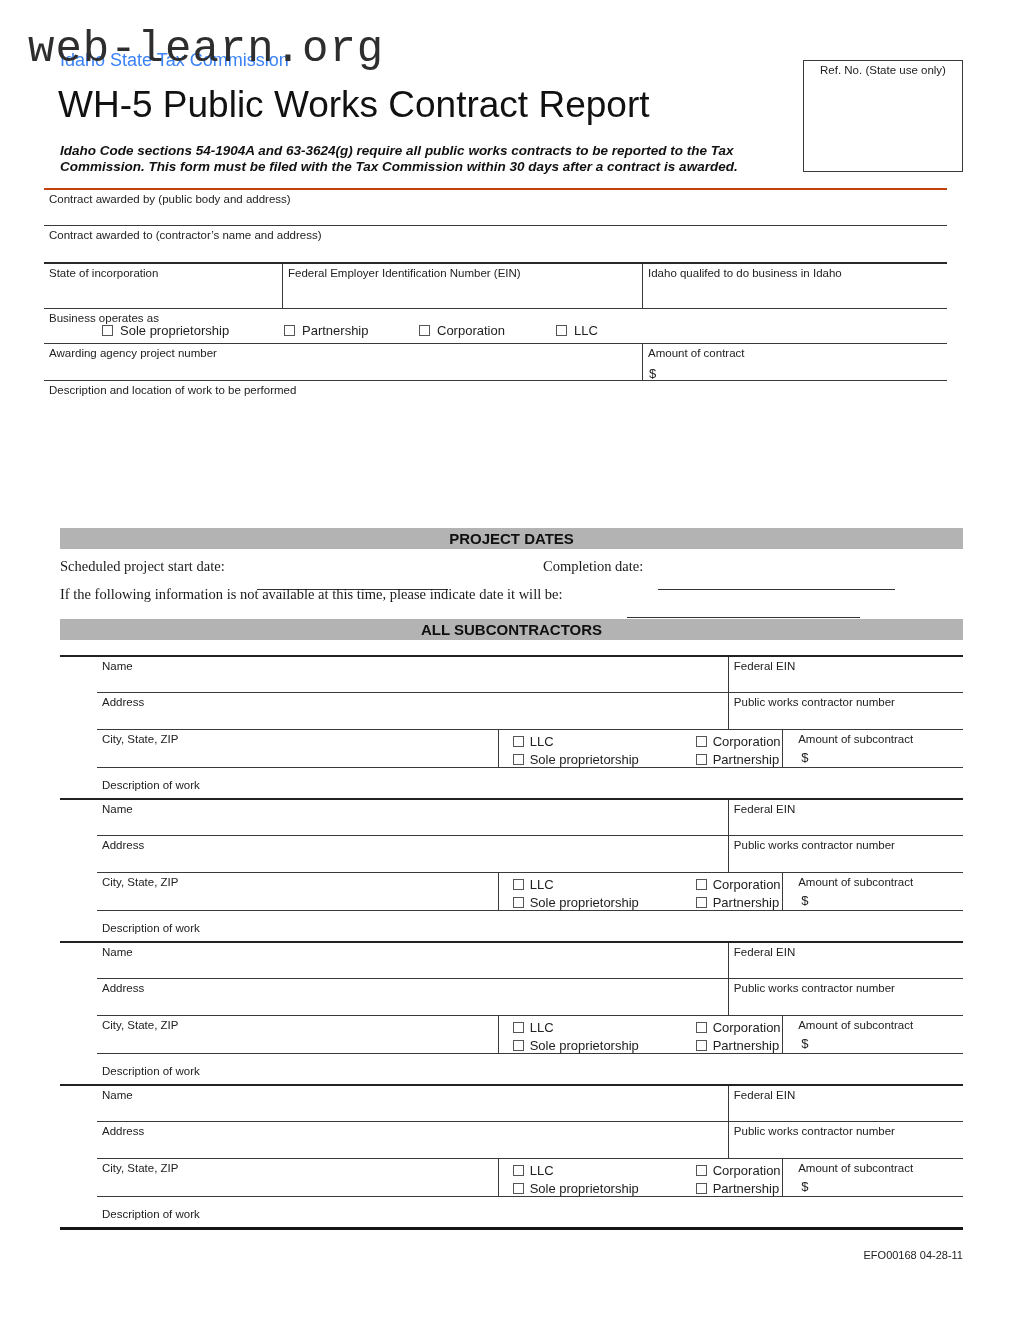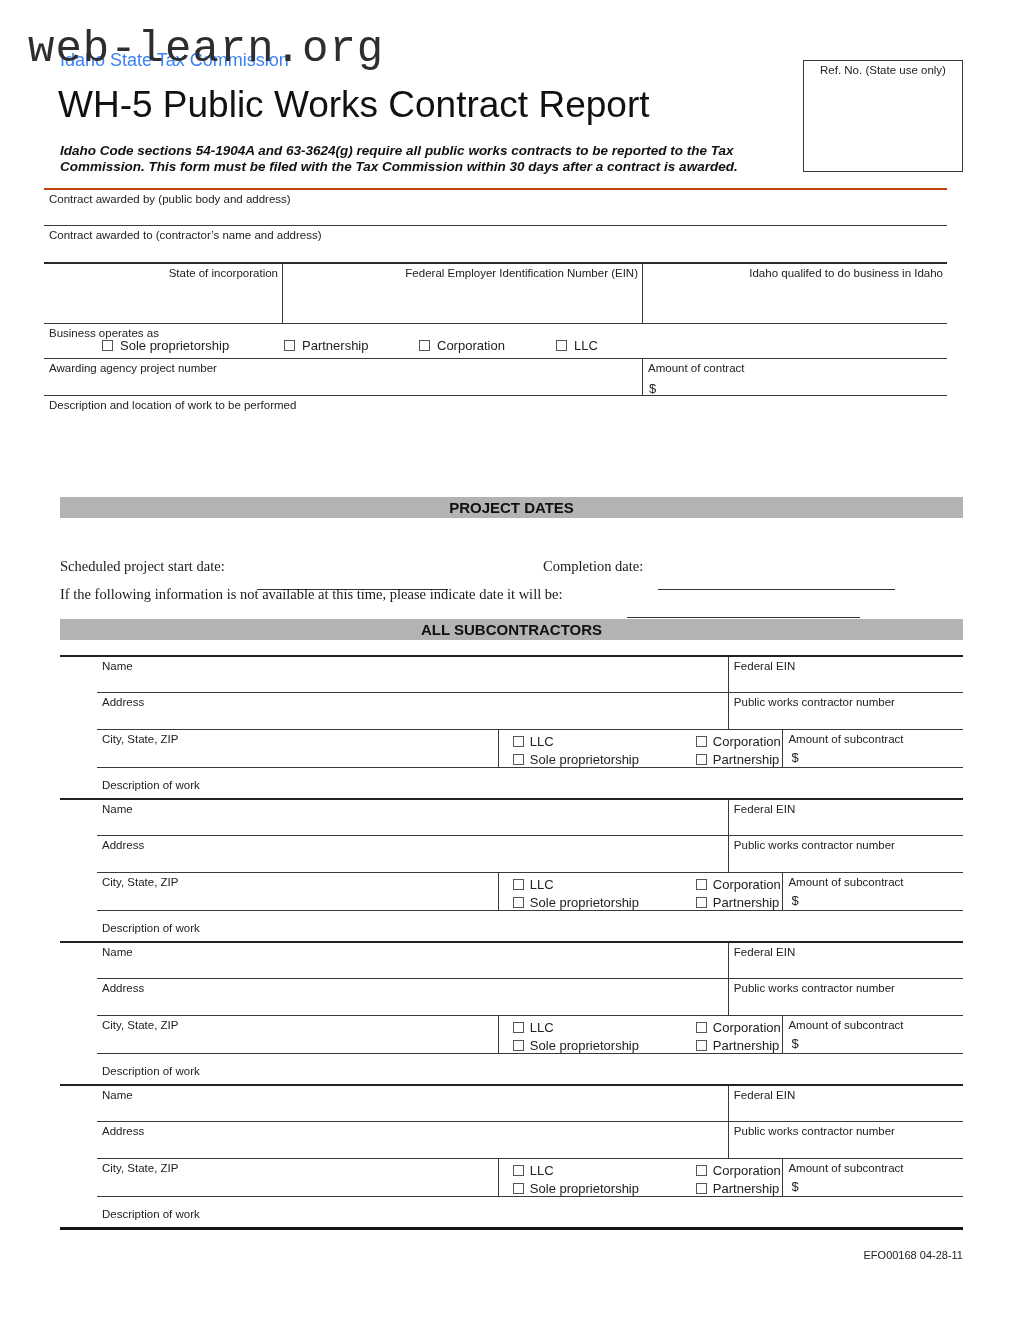--- a/index.html
+++ b/index.html
@@ -28,21 +28,21 @@
   .refbox .reflabel { display:block; text-align:center; padding-top:3px; font-size:11.5px; color:#222; }
 
   
   .main-table { position:absolute; left:44px; top:176px; width:903px; border-top:2px solid #c2410c;margin-top:12px; }
   .row { position:relative; display:flex; border-bottom:1px solid #3a3a3a; }
   .row.noline { border-bottom:none; }
   .row.thick  { border-bottom:2px solid #2a2a2a; }
   .cell { position:relative; padding:3px 4px 0 5px; }
   .cell.vline { border-left:1px solid #3a3a3a; }
   .lbl { font-size:11.5px; color:#222; display:block; }
-  .h36 { height:36px; } .h38 { height:38px; } .h45 { height:60px;text-align:right; }
+  .h36 { height:36px; } .h38 { height:38px; } .h45 { height:45px; }
   .h35 { height:35px; } .h40 { height:40px; } .h37 { height:37px; } .h121 { height:121px; }
   .dollar { font-size:13px; color:#222; margin:7px 0 0 1px; display:block; }
 
   .cb {
     display:inline-block; width:11px; height:11px; border:1px solid #555;
     background:#fff; margin-right:7px; vertical-align:-1px;
   }
   .cb-item { position:absolute; top:14px; font-size:13px; white-space:nowrap; color:#222; }
 
   
@@ -56,21 +56,21 @@
 
   
   .subs { position:absolute; left:60px; top:655px; width:903px; border-bottom:3px solid #161616; }
   .sub-block { border-top:2px solid #222; }
   .srow { position:relative; display:flex;margin-left:37px; }
   .srow + .srow { border-top:1px solid #3a3a3a; }
   .srow .c-left  { width:658px; position:relative; padding:3px 4px 0 5px; }
   .srow .c-right { width:245px; position:relative; padding:3px 4px 0 5px; border-left:1px solid #3a3a3a; }
   .srow.city .c-city { width:418px; padding:3px 4px 0 5px; }
   .srow.city .c-checks { width:297px; border-left:1px solid #3a3a3a; position:relative; }
-  .srow.city .c-amt { width:188px; border-left:1px solid #3a3a3a; padding:3px 4px 0 5px; }
+  .srow.city .c-amt { width:188px; border-left:1px solid #3a3a3a; padding:3px 4px 0 15px; }
   .sname { height:35px; } .saddr { height:37px; } .scity { height:38px; } .sdesc { height:31px;align-items:center; }
   .chk-col { position:absolute; top:3px; font-size:13px; color:#222; line-height:18px; white-space:nowrap; }
   .chk-col .cb { margin-right:6px; }
   .col-a { left:14px; } .col-b { left:197px; }
   .sub-dollar { font-size:13px; margin:5px 0 0 3px; display:block; }
 
   .footer {
     position:absolute; left:60px; top:1249px; width:903px;
     text-align:right; font-size:11px; color:#222;
   }
@@ -135,21 +135,21 @@
       <span class="dollar">$</span>
     </div>
   </div>
   <div class="row h121 noline">
     <div class="cell" style="width:100%">
       <span class="lbl">Description and location of work to be performed</span>
     </div>
   </div>
 </div>
 
-<div class="banner" style="top:497px">PROJECT DATES</div>
+<div class="banner" style="top:528px">PROJECT DATES</div>
 
 <div class="dateline" style="top:558px">
   <span class="dl-lbl" style="left:0">Scheduled project start date:</span>
   <span class="fill-line" style="left:197px; width:191px; top:14px"></span>
   <span class="dl-lbl" style="left:483px">Completion date:</span>
   <span class="fill-line" style="left:598px; width:237px; top:14px"></span>
 </div>
 
 <div class="dateline" style="top:586px">
   <span class="dl-lbl" style="left:0">If the following information is not available at this time, please indicate date it will be:</span>

